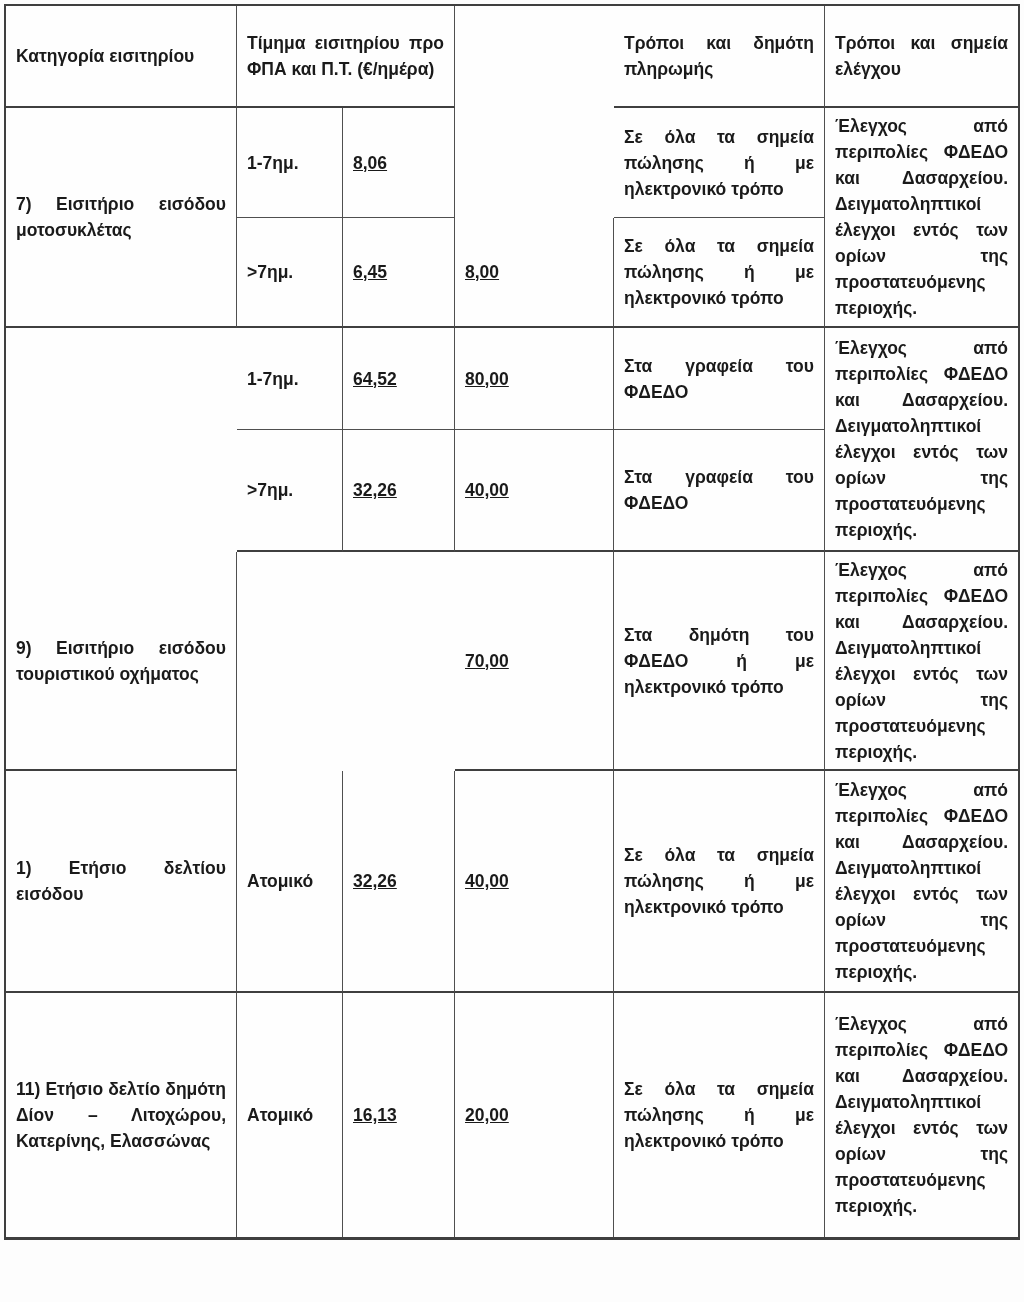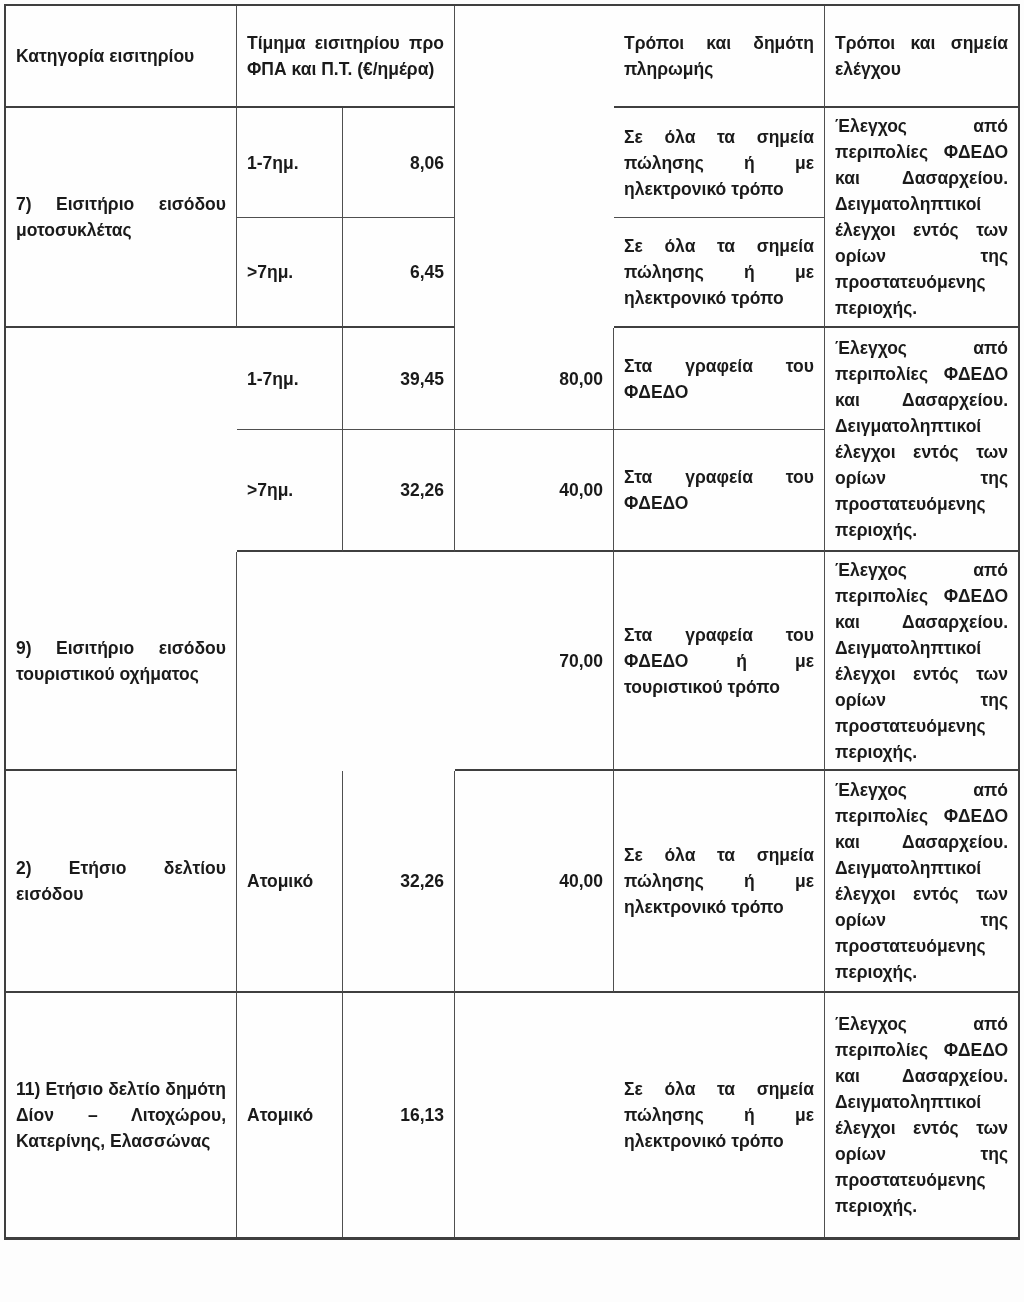--- a/index.html
+++ b/index.html
@@ -20,21 +20,21 @@
     border-right:1px solid #4f4f4f;border-bottom:1px solid #4f4f4f;
     display:flex;align-items:center;
     padding:2px 10px;overflow:hidden;
     font-size:17.5px;line-height:26px;
   }
   .bb2{border-bottom:2px solid #3f3f3f;}
   .bb0{border-bottom:none;}
   .br0{border-right:none;}
   .txt{width:100%;}
   .just{text-align:justify;text-align-last:left;}
-  .ctr{text-align:right;}
+  .ctr{text-align:left;text-decoration:underline;}
 </style>
 </head>
 <body>
 
 <div class="page">
   <div class="tbl">
 
     <div class="c bb2" style="grid-column:1;grid-row:1">
       <div class="txt just">Κατηγορία εισιτηρίου</div>
     </div>
@@ -62,29 +62,32 @@
     </div>
     <div class="c bb2 br0" style="grid-column:6;grid-row:2/4">
       <div class="txt just">Έλεγχος από περιπολίες ΦΔΕΔΟ και Δασαρχείου. Δειγματοληπτικοί έλεγχοι εντός των ορίων της προστατευόμενης περιοχής.</div>
     </div>
     <div class="c bb2" style="grid-column:2;grid-row:3">
       <div class="txt">&gt;7ημ.</div>
     </div>
     <div class="c bb2" style="grid-column:3;grid-row:3">
       <div class="txt ctr">6,45</div>
     </div>
+    <div class="c bb2" style="grid-column:4;grid-row:3">
+      <div class="txt ctr">8,00</div>
+    </div>
     <div class="c bb2" style="grid-column:5;grid-row:3">
       <div class="txt just">Σε όλα τα σημεία πώλησης ή με ηλεκτρονικό τρόπο</div>
     </div>
 
     <div class="c" style="grid-column:2;grid-row:4">
       <div class="txt">1-7ημ.</div>
     </div>
     <div class="c" style="grid-column:3;grid-row:4">
-      <div class="txt ctr">39,45</div>
+      <div class="txt ctr">64,52</div>
     </div>
     <div class="c" style="grid-column:4;grid-row:4">
       <div class="txt ctr">80,00</div>
     </div>
     <div class="c" style="grid-column:5;grid-row:4">
       <div class="txt just">Στα γραφεία του ΦΔΕΔΟ</div>
     </div>
     <div class="c bb2 br0" style="grid-column:6;grid-row:4/6">
       <div class="txt just">Έλεγχος από περιπολίες ΦΔΕΔΟ και Δασαρχείου. Δειγματοληπτικοί έλεγχοι εντός των ορίων της προστατευόμενης περιοχής.</div>
     </div>
@@ -101,28 +104,28 @@
       <div class="txt just">Στα γραφεία του ΦΔΕΔΟ</div>
     </div>
 
     <div class="c bb2" style="grid-column:1;grid-row:6">
       <div class="txt just">9) Εισιτήριο εισόδου τουριστικού οχήματος</div>
     </div>
     <div class="c bb2" style="grid-column:4;grid-row:6">
       <div class="txt ctr">70,00</div>
     </div>
     <div class="c bb2" style="grid-column:5;grid-row:6">
-      <div class="txt just">Στα γραφεία του ΦΔΕΔΟ ή με τουριστικού τρόπο</div>
+      <div class="txt just">Στα δημότη του ΦΔΕΔΟ ή με ηλεκτρονικό τρόπο</div>
     </div>
     <div class="c bb2 br0" style="grid-column:6;grid-row:6">
       <div class="txt just">Έλεγχος από περιπολίες ΦΔΕΔΟ και Δασαρχείου. Δειγματοληπτικοί έλεγχοι εντός των ορίων της προστατευόμενης περιοχής.</div>
     </div>
 
     <div class="c bb2" style="grid-column:1;grid-row:7">
-      <div class="txt just">2) Ετήσιο δελτίου εισόδου</div>
+      <div class="txt just">1) Ετήσιο δελτίου εισόδου</div>
     </div>
     <div class="c bb2" style="grid-column:2;grid-row:7">
       <div class="txt">Ατομικό</div>
     </div>
     <div class="c bb2" style="grid-column:3;grid-row:7">
       <div class="txt ctr">32,26</div>
     </div>
     <div class="c bb2" style="grid-column:4;grid-row:7">
       <div class="txt ctr">40,00</div>
     </div>
@@ -135,20 +138,23 @@
 
     <div class="c bb0" style="grid-column:1;grid-row:8">
       <div class="txt just">11) Ετήσιο δελτίο δημότη Δίον – Λιτοχώρου, Κατερίνης, Ελασσώνας</div>
     </div>
     <div class="c bb0" style="grid-column:2;grid-row:8">
       <div class="txt">Ατομικό</div>
     </div>
     <div class="c bb0" style="grid-column:3;grid-row:8">
       <div class="txt ctr">16,13</div>
     </div>
+    <div class="c bb0" style="grid-column:4;grid-row:8">
+      <div class="txt ctr">20,00</div>
+    </div>
     <div class="c bb0" style="grid-column:5;grid-row:8">
       <div class="txt just">Σε όλα τα σημεία πώλησης ή με ηλεκτρονικό τρόπο</div>
     </div>
     <div class="c bb0 br0" style="grid-column:6;grid-row:8">
       <div class="txt just">Έλεγχος από περιπολίες ΦΔΕΔΟ και Δασαρχείου. Δειγματοληπτικοί έλεγχοι εντός των ορίων της προστατευόμενης περιοχής.</div>
     </div>
 
   </div>
 </div>
 

